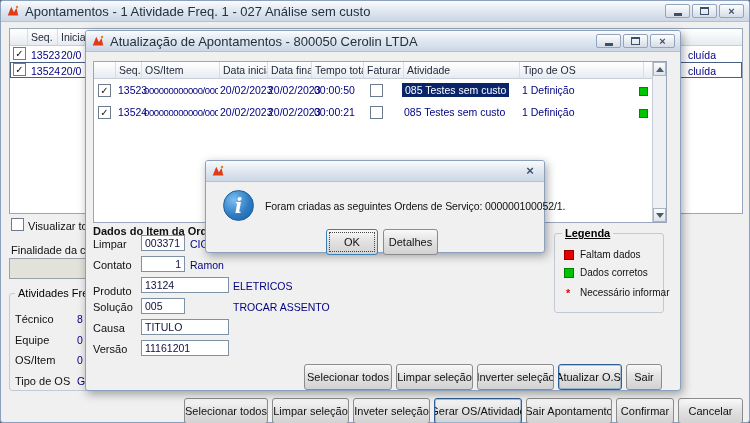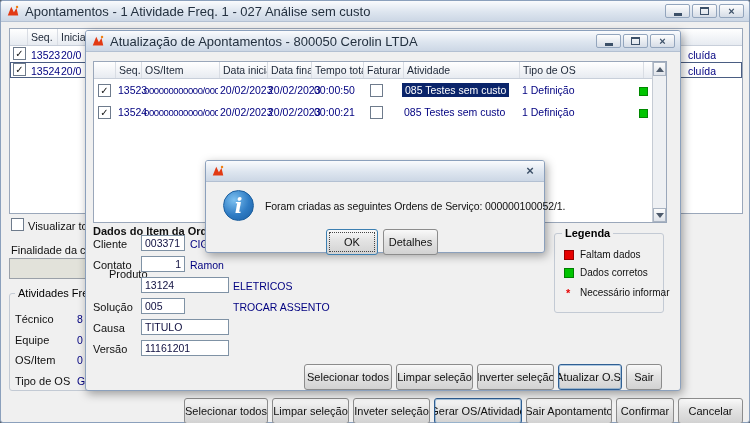--- a/index.html
+++ b/index.html
@@ -209,44 +209,44 @@
             <span class="tri-up"></span>
           </span>
         <span class="sbtn" style="bottom:0;">
             <span class="tri-down"></span>
           </span>
       </div>
     </div>
 
     <span class="field-label" style="left:7px;top:194px;font-weight:bold;">Dados do Item da Ordem de S</span>
 
-    <span class="field-label" style="left:7px;top:207px;">Cliente</span>
+    <span class="field-label" style="left:7px;top:207px;">Limpar</span>
     <span class="field-input" style="left:55px;top:204px;width:44px;">003371</span>
     <span class="field-desc" style="left:104px;top:207px;">CIGAM COR</span>
 
     <span class="field-label" style="left:7px;top:228px;">Contato</span>
     <span class="field-input num" style="left:55px;top:225px;width:44px;">1</span>
     <span class="field-desc" style="left:104px;top:228px;">Ramon</span>
 
-    <span class="field-label" style="left:7px;top:237px;margin-left:16px;">Produto</span>
+    <span class="field-label" style="left:7px;top:254px;">Produto</span>
     <span class="field-input" style="left:55px;top:246px;width:88px;">13124</span>
     <span class="field-desc" style="left:147px;top:249px;">ELETRICOS</span>
 
     <span class="field-label" style="left:7px;top:270px;">Solução</span>
     <span class="field-input" style="left:55px;top:267px;width:44px;">005</span>
     <span class="field-desc" style="left:147px;top:270px;">TROCAR ASSENTO</span>
 
     <span class="field-label" style="left:7px;top:291px;">Causa</span>
     <span class="field-input" style="left:55px;top:288px;width:88px;">TITULO</span>
 
     <span class="field-label" style="left:7px;top:312px;">Versão</span>
     <span class="field-input" style="left:55px;top:309px;width:88px;">11161201</span>
 
     <div class="groupbox" style="left:468px;top:202px;width:110px;height:80px;"></div>
-    <span class="grouplabel" style="left:476px;top:196px;font-weight:bold;">Legenda</span>
+    <span class="grouplabel" style="left:476px;top:196px;font-weight:bold;text-decoration:underline;">Legenda</span>
     <span class="legend-square" style="left: 478px; top: 219px; background-color: rgb(230, 0, 0);"></span>
     <span class="field-label" style="left:494px;top:218px;font-size:10px;">Faltam dados</span>
     <span class="legend-square" style="left: 478px; top: 237px; background-color: rgb(0, 196, 0);"></span>
     <span class="field-label" style="left:494px;top:236px;font-size:10px;">Dados corretos</span>
     <span class="field-label" style="left:480px;top:256px;color:#e60000;font-weight:bold;">*</span>
     <span class="field-label" style="left:494px;top:256px;font-size:10px;">Necessário informar</span>
 
     <button class="btn" style="left:218px;top:333px;width:88px;">Selecionar todos</button>
     <button class="btn" style="left:310px;top:333px;width:77px;">Limpar seleção</button>
     <button class="btn" style="left:391px;top:333px;width:77px;">Inverter seleção</button>

